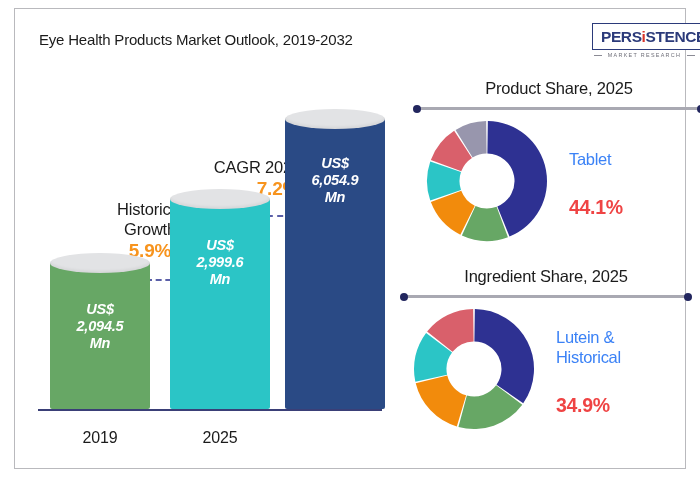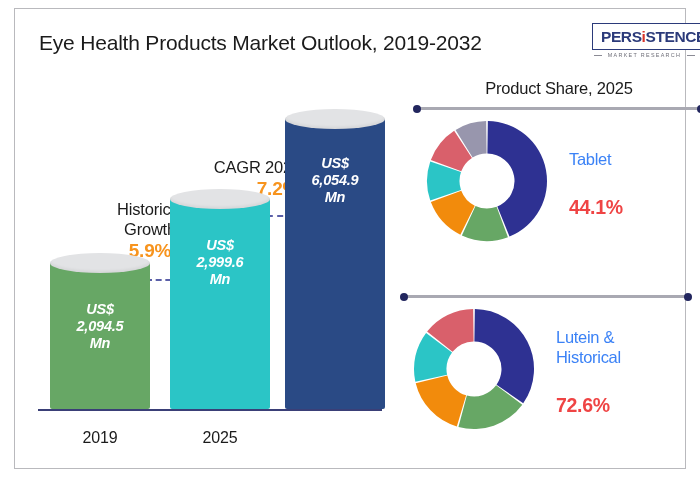--- a/index.html
+++ b/index.html
@@ -28,21 +28,21 @@
     border: 1px solid #b9b9bd;
     box-sizing: border-box;
     background: #ffffff;
   }
 
   
   .title {
     position: absolute;
     left: 24px;
     top: 22px;
-    font-size: 21px;
+    font-size: 15px;
     font-weight: 400;
     color: #1b1b1b;
     letter-spacing: -0.2px;
     white-space: nowrap;
   }
   .logo {
     position: absolute;
     left: 577px;
     top: 14px;
     width: 105px;
@@ -379,20 +379,21 @@
             </g>
         </svg>
       </div>
       <div class="legend">
         <div class="name">Tablet</div>
         <div class="pct">44.1%</div>
       </div>
     </div>
 
     <div class="right-panel" id="ingredient-panel">
+      <div class="panel-title">Ingredient Share, 2025</div>
       <div class="rule">
         <div class="dot left"></div>
         <div class="dot right"></div>
       </div>
       <div class="donut">
         <svg viewBox="0 0 124 124" width="124" height="124">
           <g>
               <path d="M 62.837730820348725 2.005848559441745 A 60 60 0 0 1 111.24503454939915 96.27720193114493
             L 84.57064083514128 77.71038421844142 A 27.5 27.5 0 0 0 62.383959959326496 34.50268058974413 Z" fill="#2e3192"></path>
               <path d="M 110.26875900231485 97.6388398292712 A 60 60 0 0 1 46.430400475096114 119.94469406799999
@@ -402,18 +403,18 @@
               <path d="M 3.346208682598096 74.63854279949508 A 60 60 0 0 1 14.081869397162407 25.891098610877144
             L 40.03752347369944 45.45008686331869 A 27.5 27.5 0 0 0 35.117012312857455 67.79266544976858 Z" fill="#2bc5c6"></path>
               <path d="M 15.108771654870843 24.567224197436865 A 60 60 0 0 1 61.16226917965122 2.005848559441745
             L 61.616040040673475 34.50268058974413 A 27.5 27.5 0 0 0 40.508187008482466 44.843311090491895 Z" fill="#d9606b"></path>
             </g>
         </svg>
       </div>
       <div class="legend">
         <div class="name">Lutein &amp;</div>
         <div class="name">Historical</div>
-        <div class="pct">72.6%</div>
+        <div class="pct">34.9%</div>
       </div>
     </div>
 
   </div>
 </div>
 
 </body></html>

